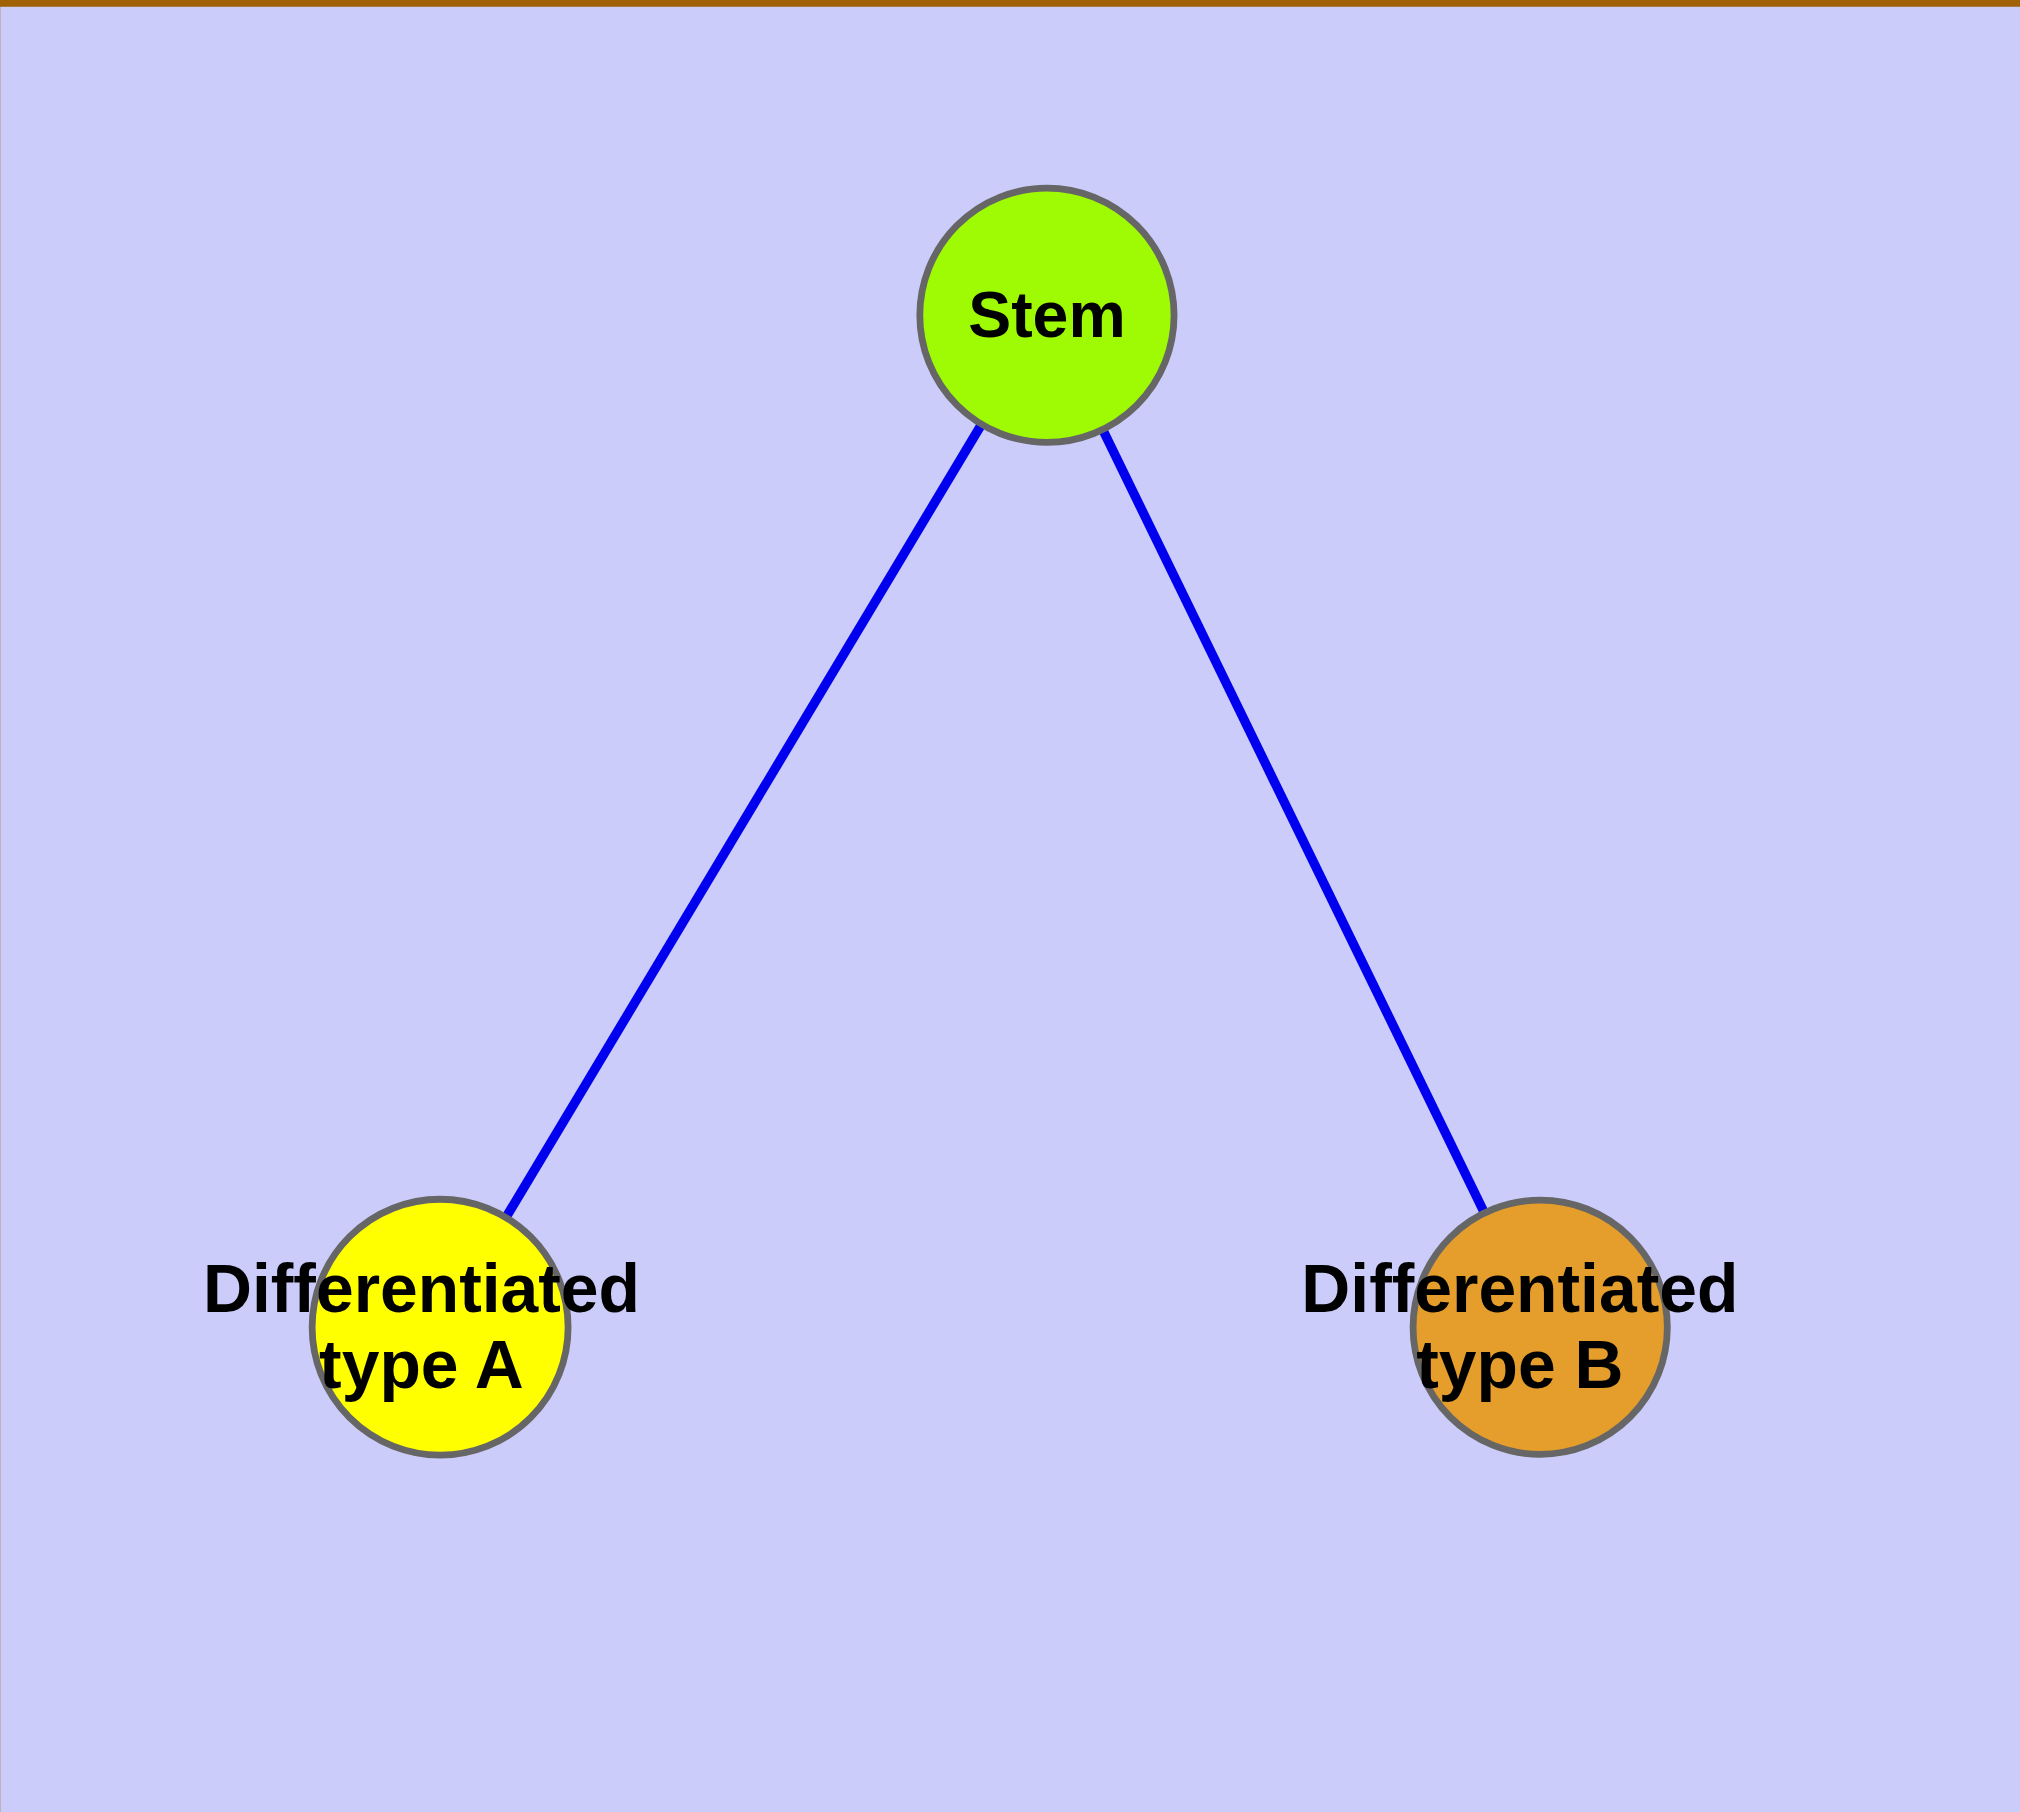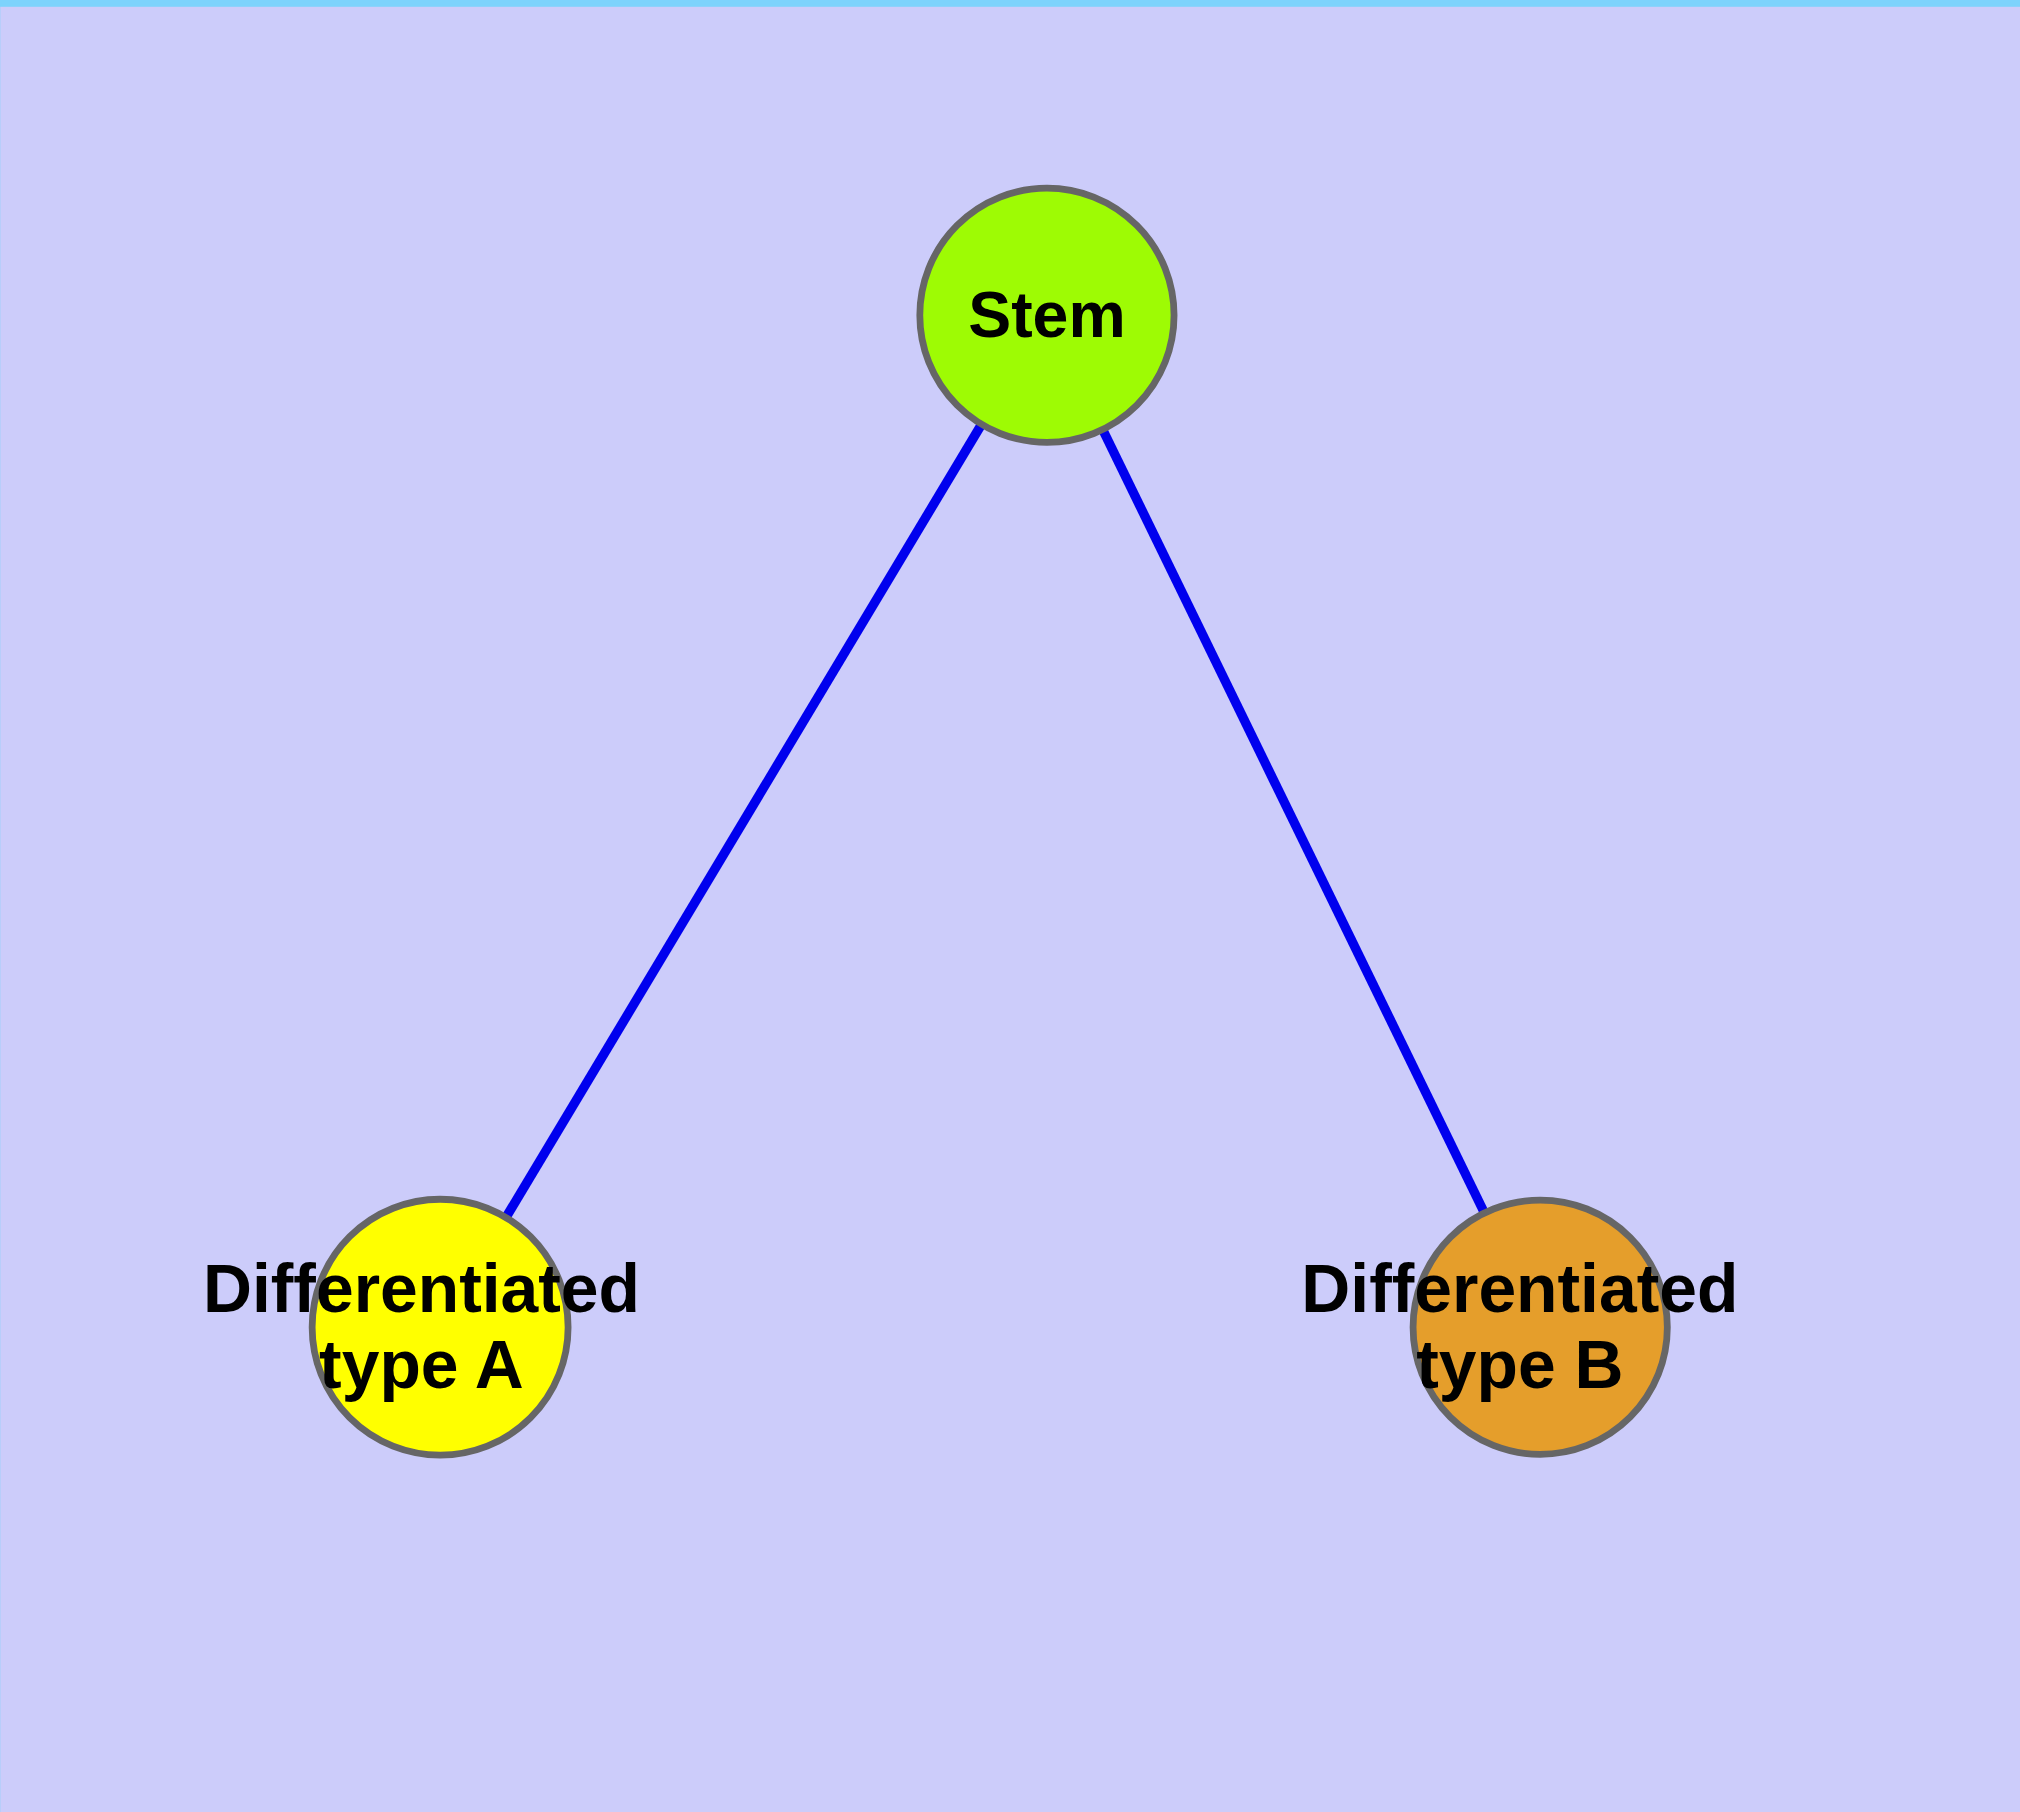--- a/index.html
+++ b/index.html
@@ -31,21 +31,21 @@
   .node-label {
     font-family: "Liberation Sans", sans-serif;
     font-weight: bold;
     fill: #000000;
     paint-order: normal;
   }
 </style>
 </head>
 <body style="background: rgb(255, 255, 255);">
 
-<div id="graph-stage" style="background: #7dd3fc;">
+<div id="graph-stage" style="background: #a16207;">
   <svg id="graph-canvas" viewBox="0 0 2384 2138" xmlns="http://www.w3.org/2000/svg">
     <rect id="bg-rect" x="0" y="8" width="2384" height="2130" fill="#ccccfa"></rect>
     <g id="edge-layer">
         <line x1="1156.8287586399285" y1="502.35818740771697" x2="597.6855258427036" y2="1434.7841929382848" stroke="#0000ee" stroke-width="11" stroke-linecap="butt"></line>
         <line x1="1301.5998070501907" y1="508.63259384523656" x2="1750.4001929498093" y2="1429.3674061547636" stroke="#0000ee" stroke-width="11" stroke-linecap="butt"></line>
       </g>
     <g id="node-layer">
         <circle cx="1235" cy="372" r="150" fill="#9efb04" stroke="#666666" stroke-width="8"></circle>
         <circle cx="519" cy="1566" r="151" fill="#ffff00" stroke="#666666" stroke-width="8"></circle>
         <circle cx="1817" cy="1566" r="150" fill="#e59e2b" stroke="#666666" stroke-width="8"></circle>

